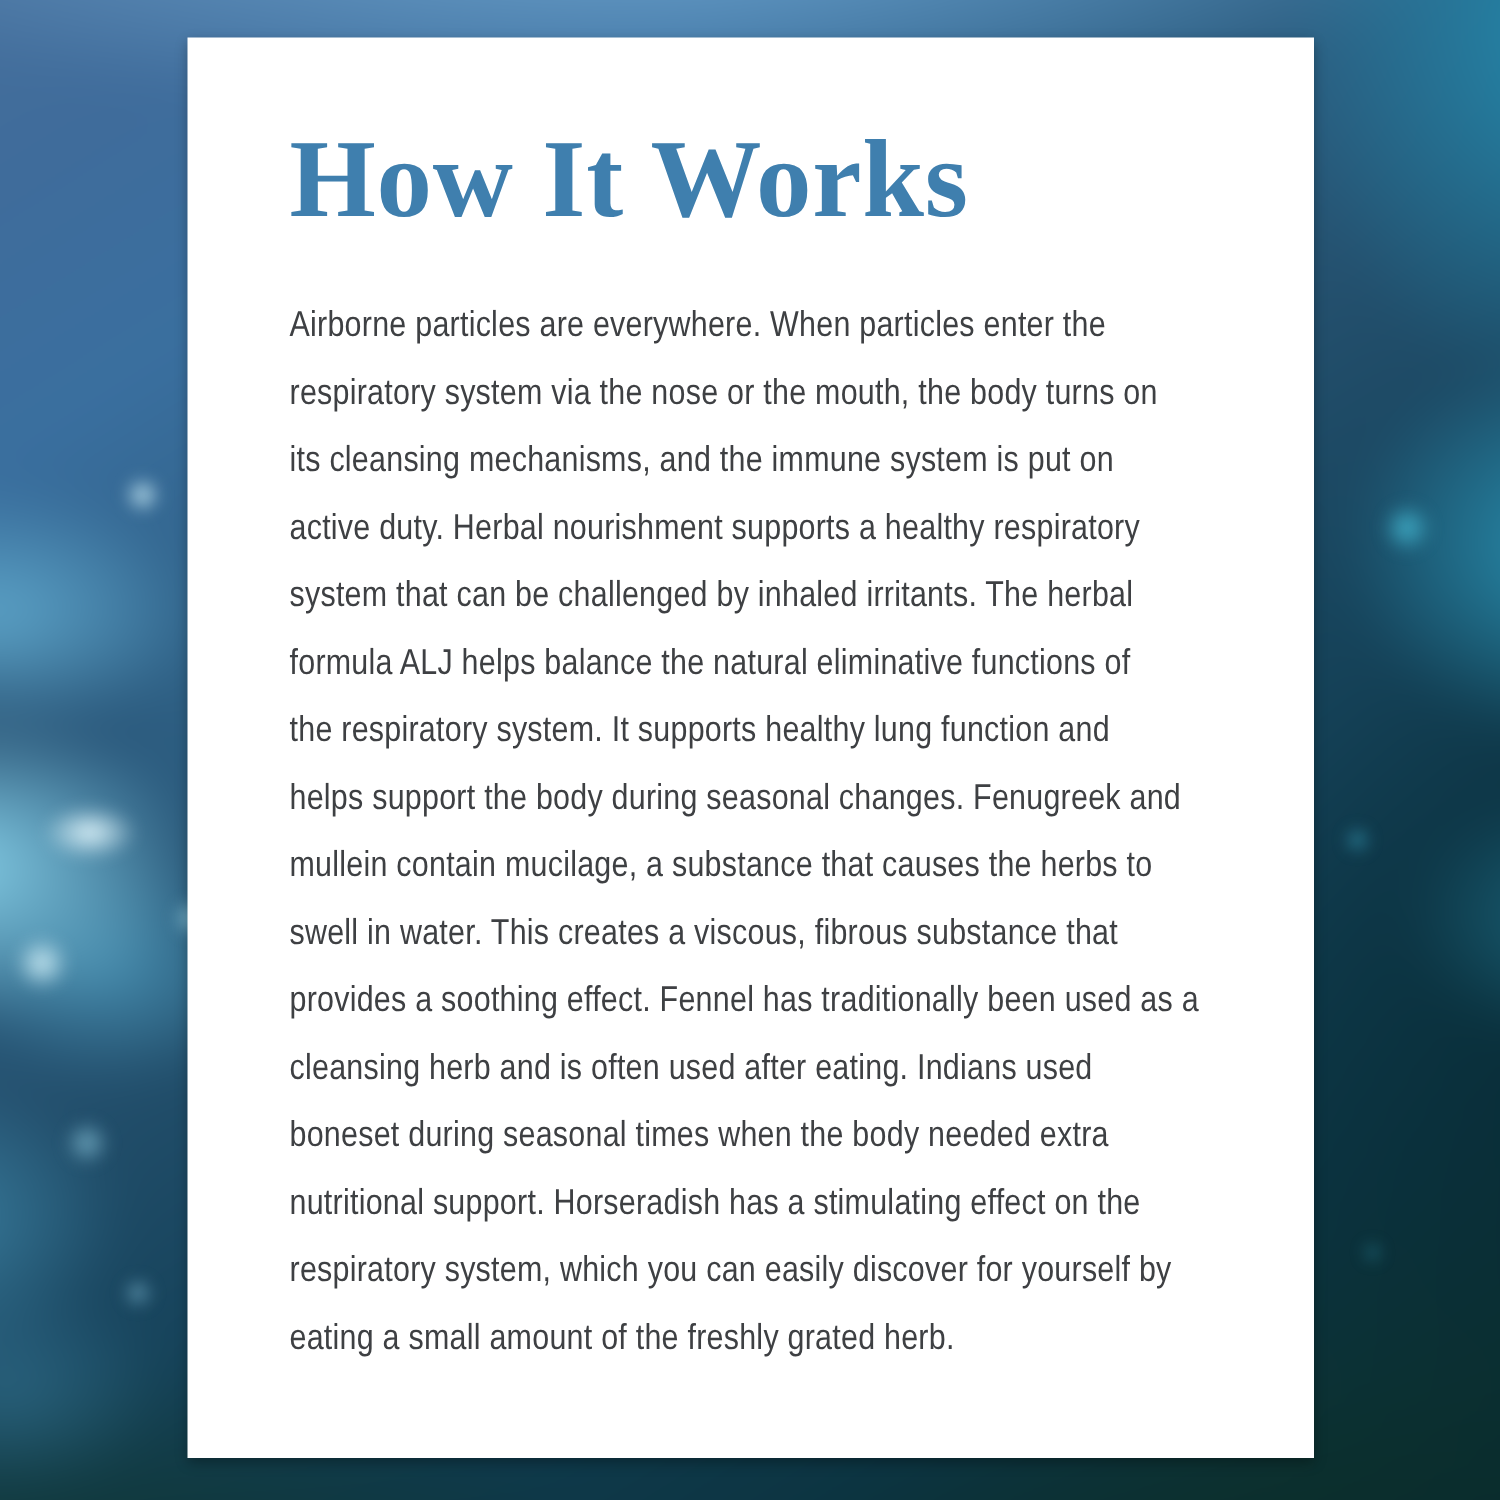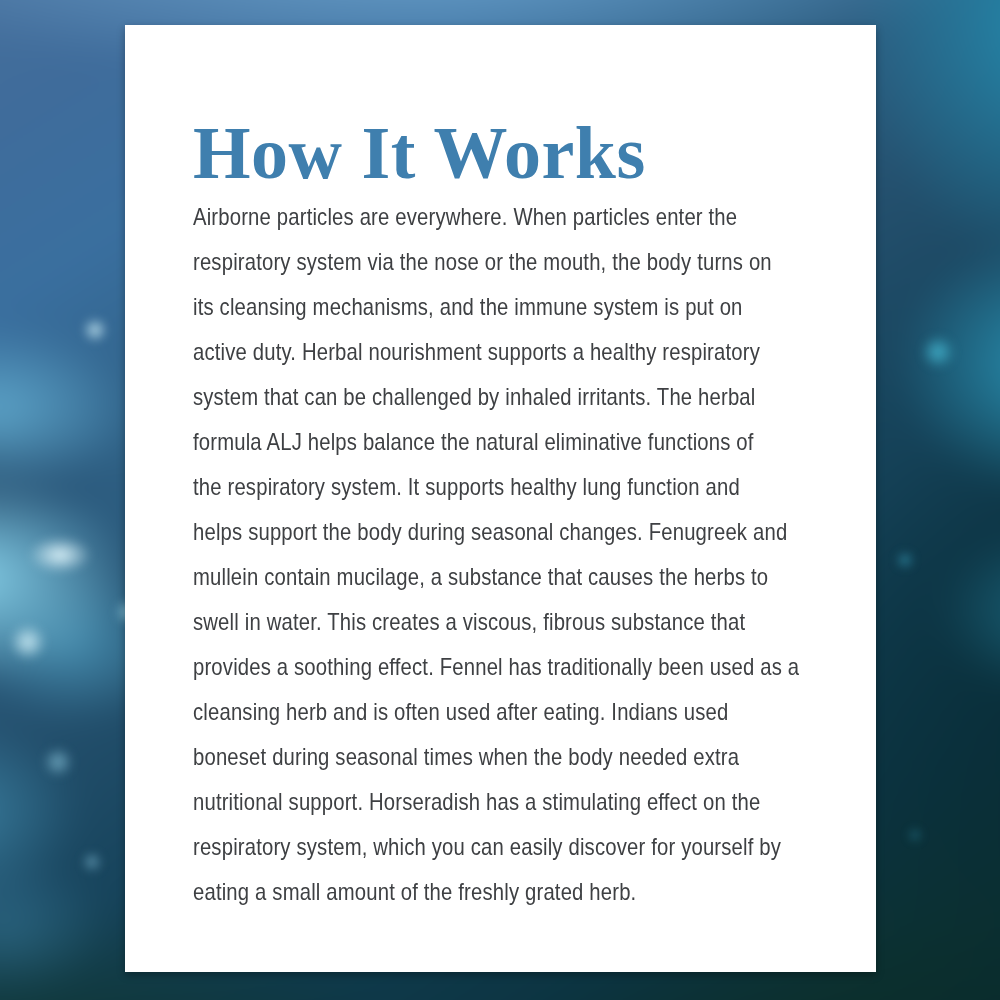--- a/index.html
+++ b/index.html
@@ -73,21 +73,20 @@
     position: absolute;
     left: 68px;
     top: 58px;
     font-family: "Liberation Serif", "DejaVu Serif", serif;
     font-weight: 700;
     font-size: 74px;
     line-height: 74px;
     letter-spacing: 0.5px;
     color: #3f7fae;
     white-space: nowrap;
-    margin-top: 33px;
   }
   .card-body {
     position: absolute;
     left: 68px;
     top: 169px;
     font-size: 24px;
     font-weight: 300;
     line-height: 45px;
     letter-spacing: 0.2px;
     color: #3e4043;

